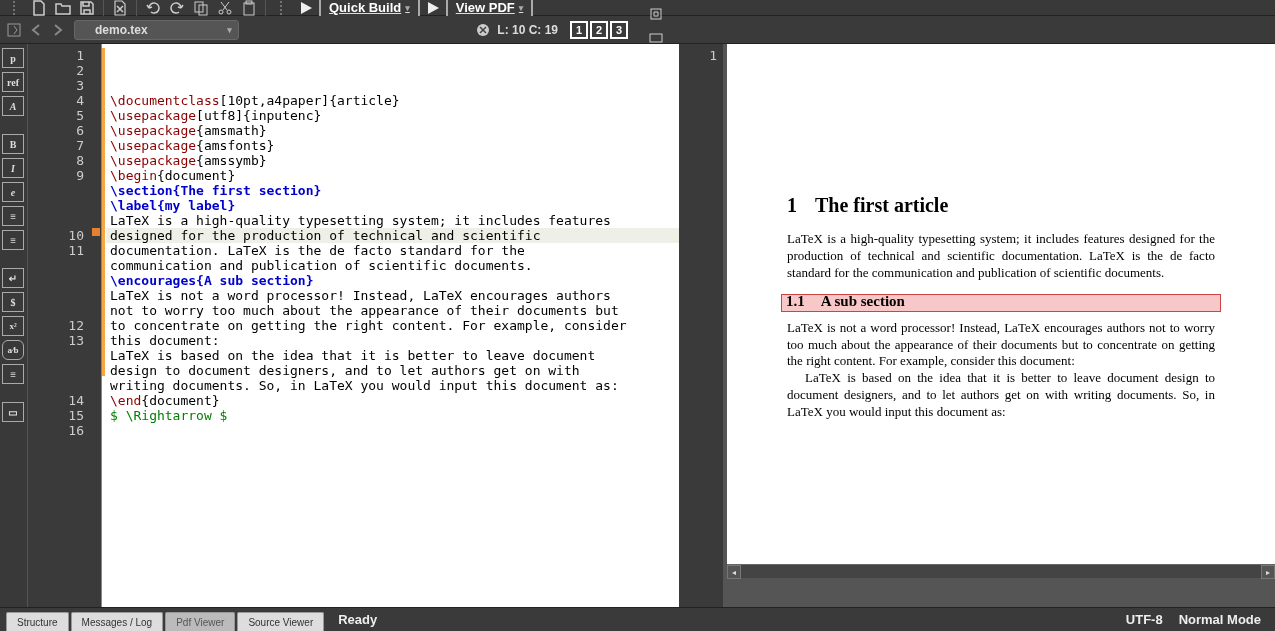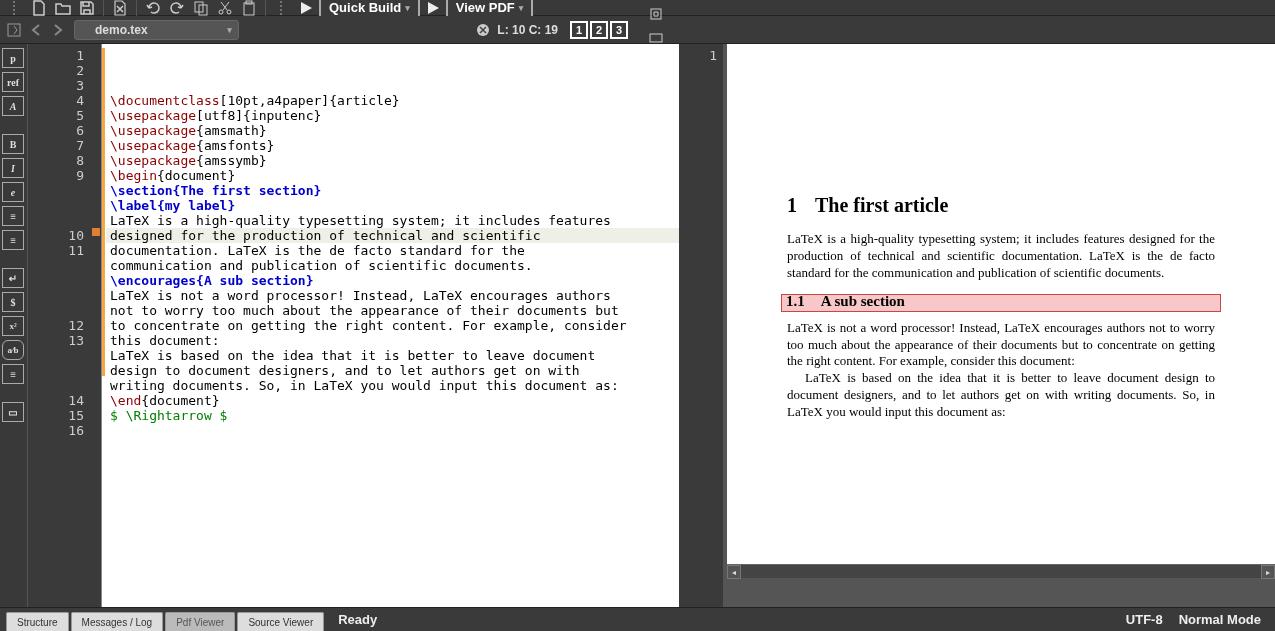--- a/index.html
+++ b/index.html
@@ -1,19 +1,19 @@
 <!DOCTYPE html>
 <html><head>
 <meta charset="utf-8">
 <style>
 * { margin: 0; padding: 0; box-sizing: border-box; }
 body { font-family: sans-serif; font-size: 12px; background: #3a3a3a; color: #ddd; width: 1275px; height: 631px; overflow: hidden; display: flex; flex-direction: column; }
 
 
-.top-toolbar { height: 16px; background: #393939; display: flex; align-items: center; padding: 0 4px; gap: 2px; border-bottom: 1px solid #222; }
+.top-toolbar { height: 16px; background: #393939; display: flex; align-items: center; padding: 0 4px; gap: 2px; border-bottom: 1px solid #222; text-decoration: underline; }
 .tb-icon { width: 22px; height: 22px; display: flex; align-items: center; justify-content: center; color: #ccc; cursor: pointer; }
 .tb-sep { width: 1px; height: 18px; background: #555; margin: 0 3px; }
 .tb-run { width: 22px; height: 22px; display:flex; align-items:center; justify-content:center; }
 .tb-dropdown { height: 24px; border: 2px solid #aaa; border-radius: 3px; background: #3a3a3a; color: #fff; font-weight: bold; padding: 0 8px; display: flex; align-items: center; gap: 4px; cursor: pointer; font-size: 13px; }
 .tb-dropdown .arrow { font-size: 9px; color: #aaa; }
 
 
 .tab-row { height: 28px; background: #3a3a3a; display: flex; align-items: center; border-bottom: 1px solid #222; }
 .tab-row-left { display: flex; align-items: center; gap: 2px; padding: 0 4px; }
 .nav-icon { width: 20px; height: 20px; display: flex; align-items: center; justify-content: center; color: #999; cursor: pointer; }

